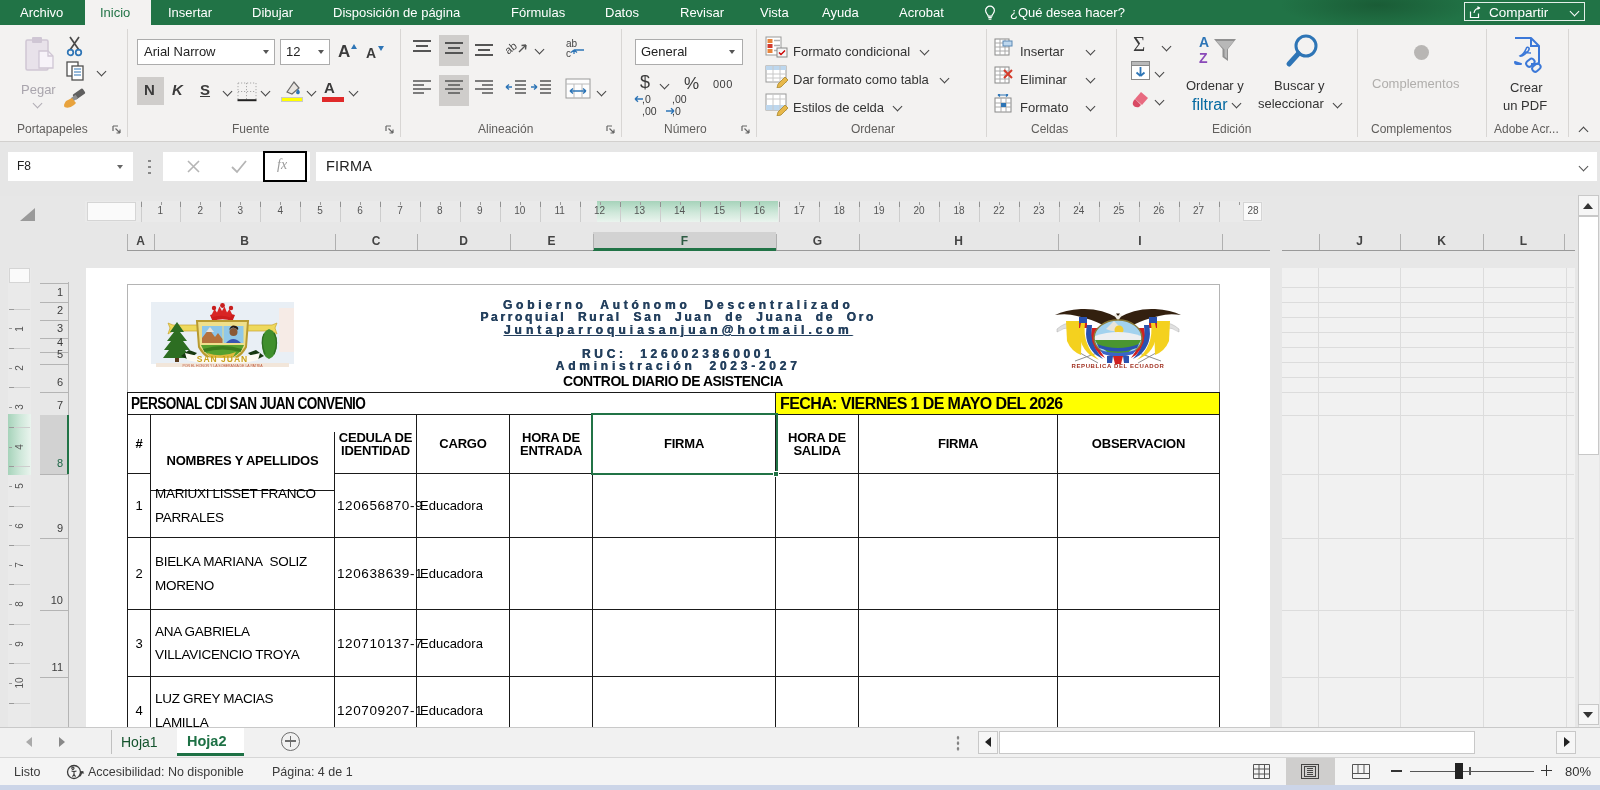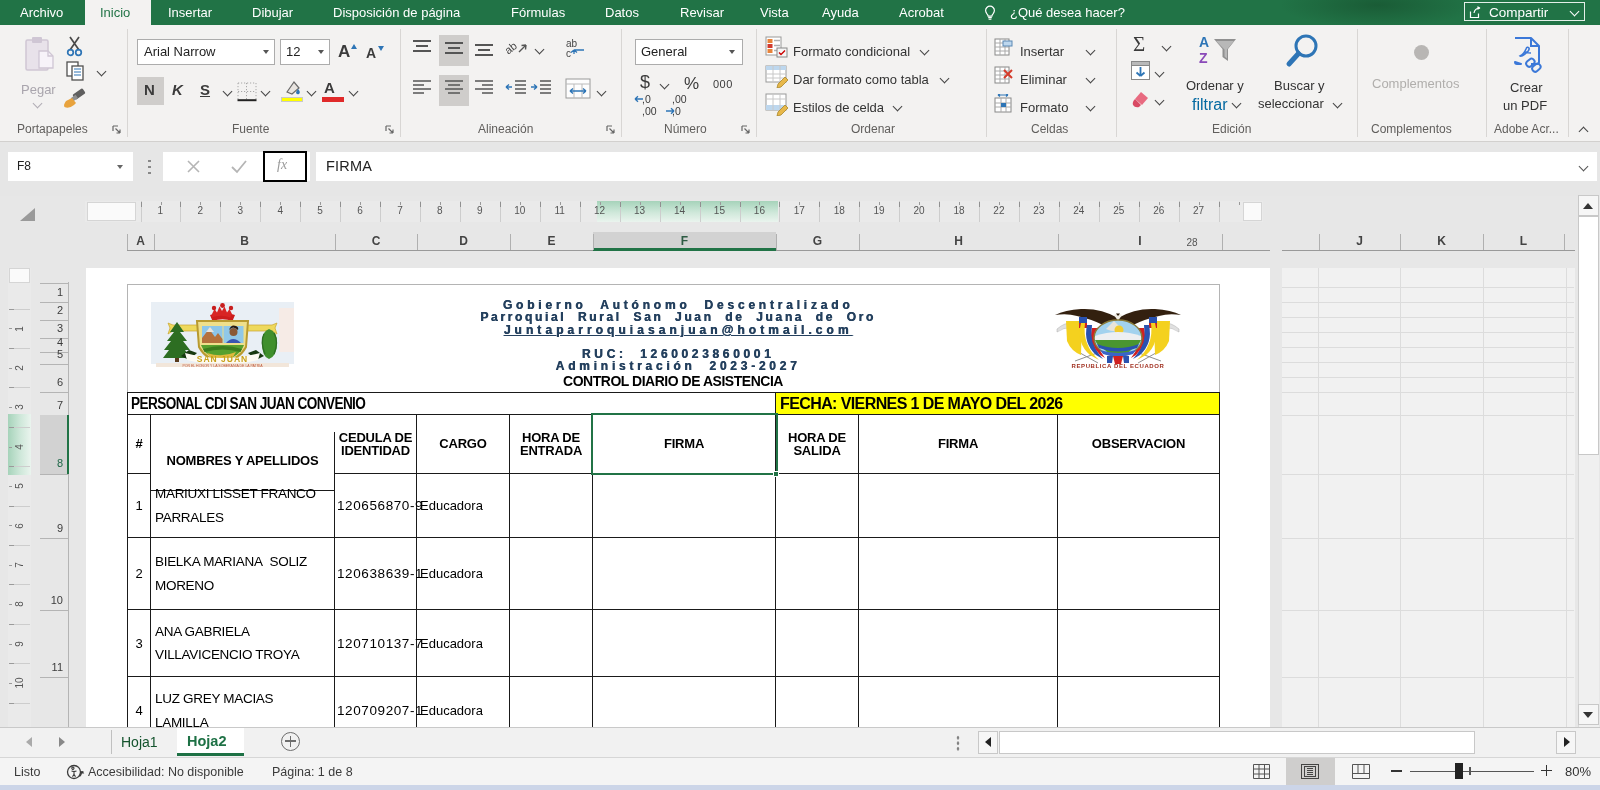--- a/index.html
+++ b/index.html
@@ -539,21 +539,21 @@
 
 <div class="ab" id="statusbar" style="left:0;top:757px;width:1600px;height:28px;background:#f4f4f4;border-top:1px solid #d6d6d6;box-sizing:border-box;"></div>
 <div class="ab" style="left:14px;top:765px;font-size:12.5px;color:#3b3b3b;">Listo</div>
 <svg class="ab" style="left:66px;top:763px;" width="19" height="19" viewBox="0 0 19 19">
     <circle cx="8" cy="9" r="6.5" fill="none" stroke="#3b3b3b" stroke-width="1.3"></circle>
     <path d="M8 5.2a1.1 1.1 0 1 0 0 .1zM5.5 8l2.5.6 2.5-.6M8 9.2v2.2l-1.5 2.4M8 11.4l1.5 2.4" stroke="#3b3b3b" stroke-width="1.1" fill="none"></path>
     <path d="M13.5 13.5a6.5 6.5 0 0 0 2-4.5h2" fill="none" stroke="#3b3b3b" stroke-width="1.3"></path>
     <path d="M15.2 11.5l2.3-2.5 2.3 2.5z" fill="#3b3b3b" transform="translate(-1.5,-1)"></path>
   </svg>
 <div class="ab" style="left:88px;top:765px;font-size:12.5px;color:#3b3b3b;">Accesibilidad: No disponible</div>
-<div class="ab" style="left:272px;top:765px;font-size:12.5px;color:#3b3b3b;">Página: 1 de 8</div>
+<div class="ab" style="left:272px;top:765px;font-size:12.5px;color:#3b3b3b;">Página: 4 de 1</div>
 <svg class="ab" style="left:1253px;top:764px;" width="17" height="15" viewBox="0 0 17 15">
     <path d="M.5.5h16v14H.5z M.5 5h16 M.5 10h16 M6 .5v14 M11.5 .5v14" fill="none" stroke="#555" stroke-width="1"></path>
   </svg>
 <div class="ab" style="left:1286px;top:758px;width:49px;height:27px;background:#cfcecd;"></div>
 <svg class="ab" style="left:1301px;top:764px;" width="18" height="15" viewBox="0 0 18 15">
     <rect x="0.5" y="0.5" width="17" height="14" fill="none" stroke="#444" stroke-width="1"></rect>
     <rect x="3.5" y="2.5" width="11" height="10" fill="none" stroke="#444" stroke-width="1"></rect>
     <path d="M6 4.5h6M6 6.5h6M6 8.5h6M6 10.5h6" stroke="#444" stroke-width="1"></path>
   </svg>
 <svg class="ab" style="left:1352px;top:764px;" width="18" height="15" viewBox="0 0 18 15">
@@ -675,21 +675,21 @@
 <div class="ab" style="left:1158.7px;top:202px;width:1px;height:3px;background:#9a9a9a;"></div>
 <div class="rulnum" style="left:1108.7px;">25</div>
 <div class="ab" style="left:1178.7px;top:201px;width:1px;height:21px;background:#cdcdcd;"></div>
 <div class="rultick" style="left:1178.7px;"></div>
 <div class="ab" style="left:1198.7px;top:202px;width:1px;height:3px;background:#9a9a9a;"></div>
 <div class="rulnum" style="left:1148.7px;">26</div>
 <div class="ab" style="left:1218.6px;top:201px;width:1px;height:21px;background:#cdcdcd;"></div>
 <div class="rultick" style="left:1218.6px;"></div>
 <div class="ab" style="left:1238.6px;top:202px;width:1px;height:3px;background:#9a9a9a;"></div>
 <div class="rulnum" style="left:1188.6px;">27</div>
-<div class="rulnum" style="left:1182px;margin-top:32px;">28</div>
+<div class="rulnum" style="left:1243px;">28</div>
 <div class="hdrletter" style="left:127px;width:27px;">A</div>
 <div class="hdrtick" style="left:127px;"></div>
 <div class="hdrletter" style="left:154px;width:181px;">B</div>
 <div class="hdrtick" style="left:154px;"></div>
 <div class="hdrletter" style="left:335px;width:82px;">C</div>
 <div class="hdrtick" style="left:335px;"></div>
 <div class="hdrletter" style="left:417px;width:93px;">D</div>
 <div class="hdrtick" style="left:417px;"></div>
 <div class="hdrletter" style="left:510px;width:83px;">E</div>
 <div class="hdrtick" style="left:510px;"></div>

